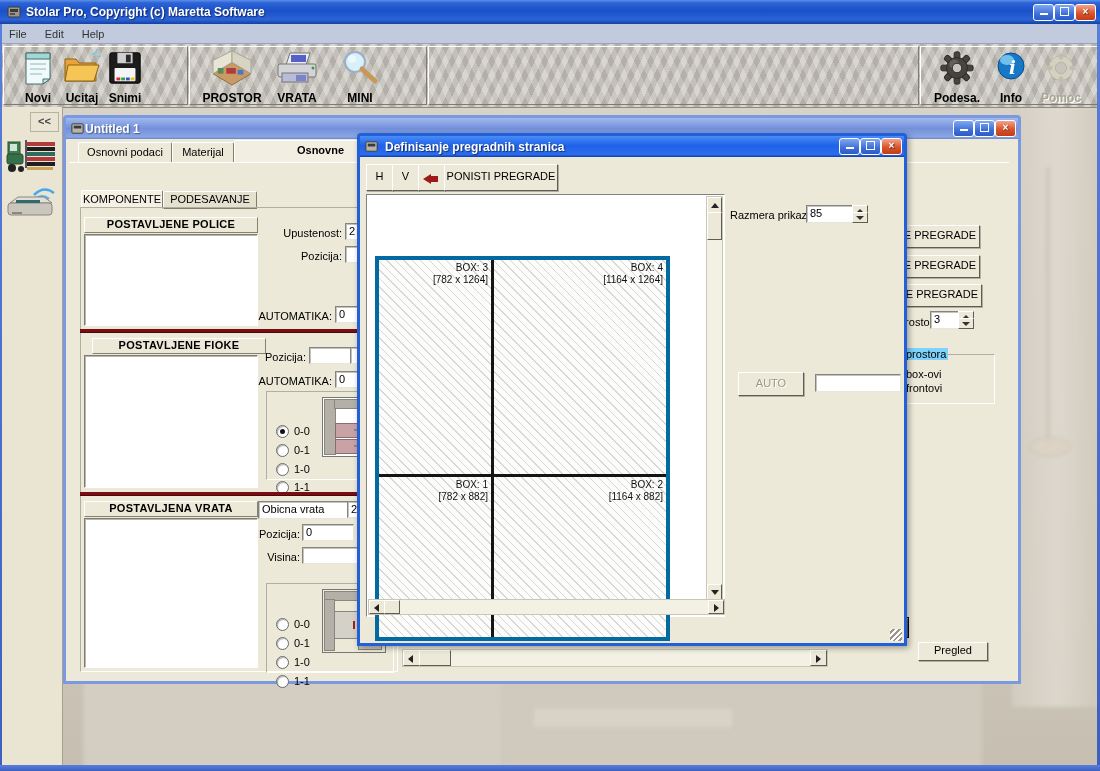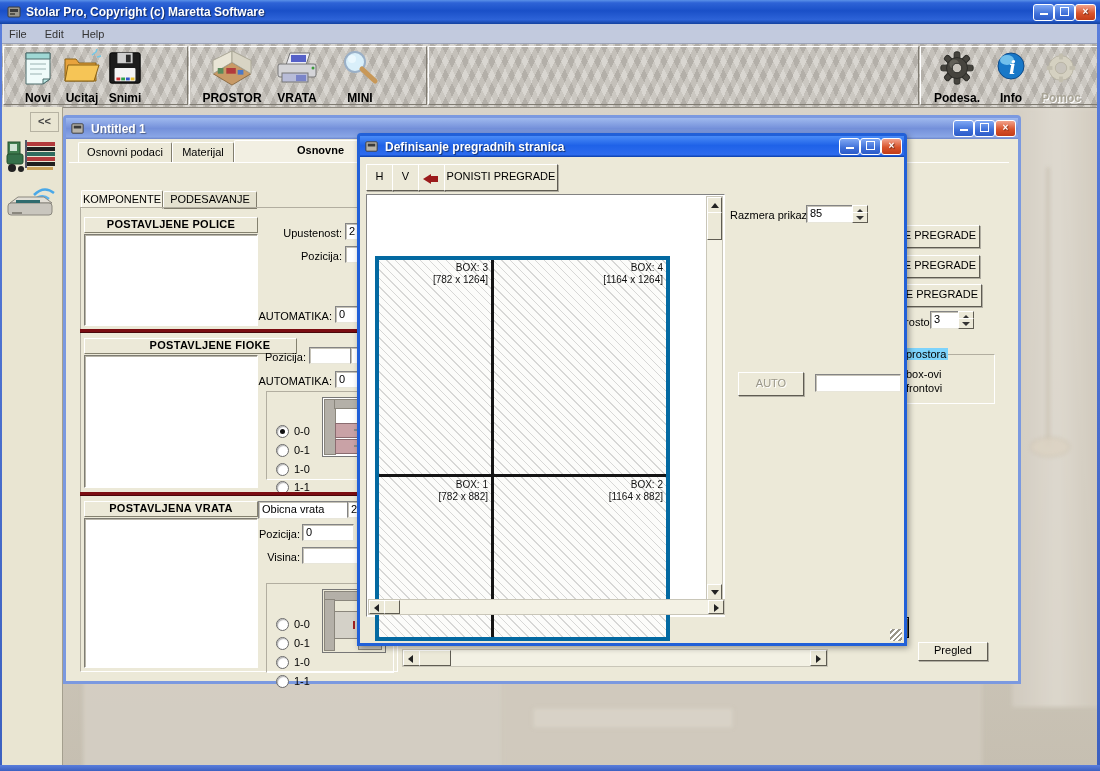--- a/index.html
+++ b/index.html
@@ -274,21 +274,21 @@
     <rect x="6" y="31" width="10" height="2" fill="#8a877e"></rect>
   </svg>
 </div>
 
 <div class="abs mainwin">
   <div class="mw-title">
     <svg style="margin-left:4px;" width="15" height="15" viewBox="0 0 16 16">
       <rect x="2" y="3" width="12" height="10" rx="1" fill="#b8b4aa" stroke="#3a3a3a"></rect>
       <rect x="4" y="5" width="8" height="3" fill="#3a3a3a"></rect>
     </svg>
-    <span style="margin-left:6px;">Untitled 1</span>
+    <span style="">Untitled 1</span>
     <div class="winbtn sm" style="position:absolute;right:44px;top:2px;"><span style="display:inline-block;width:8px;border-bottom:2px solid #fff;margin-top:7px;"></span></div>
     <div class="winbtn sm" style="position:absolute;right:23px;top:2px;"><span style="display:inline-block;width:7px;height:7px;border:1px solid #fff;margin-top:2px;"></span></div>
     <div class="winbtn sm close" style="position:absolute;right:2px;top:2px;font-weight:bold;"><span>×</span></div>
   </div>
 
   <div class="tab" style="left:12px;top:24px;width:92px;height:19px;"><span>Osnovni podaci</span></div>
   <div class="tab" style="left:106px;top:24px;width:60px;height:19px;"><span>Materijal</span></div>
   <div class="tab b" style="left:168px;top:22px;width:128px;height:21px;background:#F2EFE2;"><span style="font-weight:bold;margin-left:43px;">Osnovne Komponente</span></div>
   <div class="tab" style="left:298px;top:24px;width:78px;height:19px;"><span>Plocasti ma</span></div>
 
@@ -302,21 +302,21 @@
   <div class="abs hdrbar" style="left:18px;top:99px;width:172px;height:14px;"><span>POSTAVLJENE POLICE</span></div>
   <div class="abs sunken" style="left:18px;top:116px;width:172px;height:90px;"></div>
   <span class="abs lblr" style="left:204px;top:109px;width:72px;">Upustenost:</span>
   <div class="abs field" style="left:279px;top:105px;width:40px;height:13px;"><span>2</span></div>
   <span class="abs lblr" style="left:204px;top:132px;width:72px;">Pozicija:</span>
   <div class="abs field" style="left:279px;top:128px;width:40px;height:13px;"></div>
   <span class="abs lblr" style="left:190px;top:192px;width:76px;">AUTOMATIKA:</span>
   <div class="abs field" style="left:269px;top:188px;width:18px;height:13px;"><span>0</span></div>
   <div class="abs sep-red" style="left:14px;top:211px;width:316px;height:3px;"></div>
 
-  <div class="abs hdrbar" style="left:18px;top:220px;width:172px;height:14px;padding-left:39px;"><span>POSTAVLJENE FIOKE</span></div>
+  <div class="abs hdrbar" style="left:26px;top:220px;width:172px;height:14px;"><span>POSTAVLJENE FIOKE</span></div>
   <div class="abs sunken" style="left:18px;top:237px;width:172px;height:131px;"></div>
   <span class="abs lblr" style="left:196px;top:233px;width:44px;">Pozicija:</span>
   <div class="abs field" style="left:243px;top:229px;width:36px;height:13px;"></div>
   <div class="abs field" style="left:284px;top:229px;width:30px;height:13px;"></div>
   <span class="abs lblr" style="left:190px;top:257px;width:76px;">AUTOMATIKA:</span>
   <div class="abs field" style="left:269px;top:253px;width:18px;height:13px;"><span>0</span></div>
   <div class="abs" style="left:200px;top:273px;width:126px;height:87px;border:1px solid #b2aea0;border-right-color:#fff;border-bottom-color:#fff;"></div>
   <div class="radio-row" style="left:210px;top:281px;"><span class="rb sel"></span><span class="rlbl">0-0</span></div>
   <div class="radio-row" style="left:210px;top:300px;"><span class="rb"></span><span class="rlbl">0-1</span></div>
   <div class="radio-row" style="left:210px;top:319px;"><span class="rb"></span><span class="rlbl">1-0</span></div>

